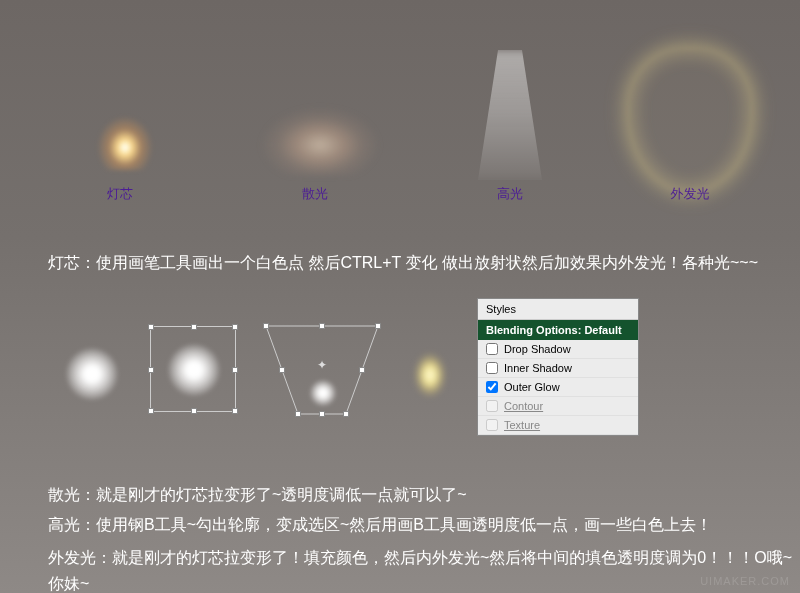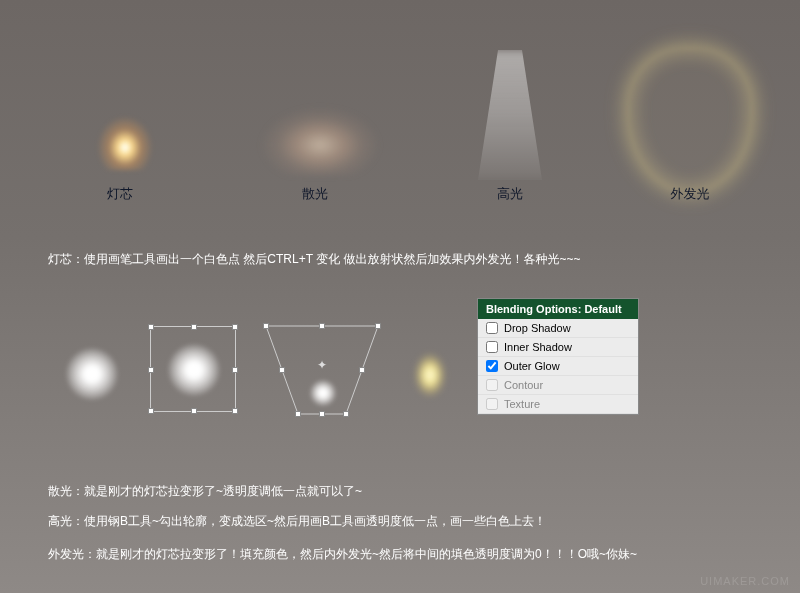--- a/index.html
+++ b/index.html
@@ -9,21 +9,21 @@
       background: linear-gradient(180deg, #6d6764 0%, #75706d 40%, #8e8986 100%);
       font-family: "Microsoft YaHei", "SimSun", sans-serif;
       font-size: 12px;
       color: #fff;
       position: relative;
       overflow: hidden;
     }
     
     .samples-row { position:absolute; top:20px; left:0; right:0; height:180px; }
     .sample { position:absolute; text-align:center; }
-    .sample-label { position:absolute; width:100%; top:165px; font-size:13px; color:#0f172a; }
+    .sample-label { position:absolute; width:100%; top:165px; font-size:13px; color:#4c1d95; }
 
     
     .wick {
       left:50px; width:140px;
     }
     .wick-glow {
       position:absolute; left:35px; top:60px; width:80px; height:90px;
       background: radial-gradient(ellipse 40px 45px at 50% 75%, #fff 0%, #fff6d0 8%, #f8d68c 18%, rgba(210,150,90,0.5) 40%, rgba(150,110,80,0) 70%);
       filter: blur(2px);
     }
@@ -48,21 +48,21 @@
     
     .outerglow { left:610px; width:160px; }
     .outerglow-shape {
       position:absolute; left:20px; top:30px; width:120px; height:140px;
       border-radius: 45% 45% 50% 50% / 40% 40% 55% 55%;
       box-shadow: 0 0 18px 6px rgba(230,210,140,0.45), inset 0 0 18px 4px rgba(230,210,140,0.35);
       background: rgba(200,180,140,0.05);
       filter: blur(2px);
     }
 
-    .desc { position:absolute; left:48px; font-size:12px; color:#fff; line-height:1.6; }
+    .desc { position:absolute; left:48px; font-size:16px; color:#fff; line-height:1.6; }
     .desc1 { top:250px; }
 
     
     .mid-row { position:absolute; top:310px; left:40px; right:0; height:140px; }
     .mid-item { position:absolute; }
 
     .glow-dot {
       width:52px; height:52px; border-radius:50%;
       background: radial-gradient(circle, #fff 0%, #fff 20%, rgba(255,255,255,0.6) 45%, rgba(255,255,255,0) 75%);
       filter: blur(2px);
@@ -85,21 +85,21 @@
 
     
     .styles-panel {
       position:absolute; top:298px; left:477px; width:162px;
       background:#ececec; border:1px solid #888;
       font-family: Tahoma, Arial, sans-serif; font-size:11px; color:#000;
     }
     .styles-header { padding:4px 8px; background:#ececec; border-bottom:1px solid #ccc; }
     .styles-blend { background:#14532d; color:#fff; padding:4px 8px; font-weight:bold; }
     .style-row { display:flex; align-items:flex-end; padding:3px 8px; border-bottom:1px solid #e0e0e0; }
-    .style-row.sub { color:#888; }
+    .style-row.sub { color:#888;text-decoration:underline; }
     .style-row input[type=checkbox] { margin-right:6px; width:12px; height:12px; }
     .style-row span { }
 
     .desc2 { top:482px; }
     .desc3 { top:512px; }
     .desc4 { top:545px; }
 
     .watermark { position:absolute; right:10px; bottom:6px; color:rgba(255,255,255,0.15); font-size:11px; letter-spacing:1px; }
   </style>
 </head>
@@ -162,20 +162,21 @@
     <span class="center-mark" style="top:45%;">✦</span>
     <div class="glow-dot small" style="position:absolute; left:48px; top:58px;"></div>
   </div>
 
   <div class="mid-item" style="left:370px; top:36px;">
     <div class="yellow-dot"></div>
   </div>
 </div>
 
 <div class="styles-panel">
+  <div class="styles-header">Styles</div>
   <div class="styles-blend">Blending Options: Default</div>
   <div id="styles-list">
       <div class="style-row">
         <input type="checkbox" style="">
         <span>Drop Shadow</span>
       </div>
       <div class="style-row">
         <input type="checkbox" style="">
         <span>Inner Shadow</span>
       </div>

